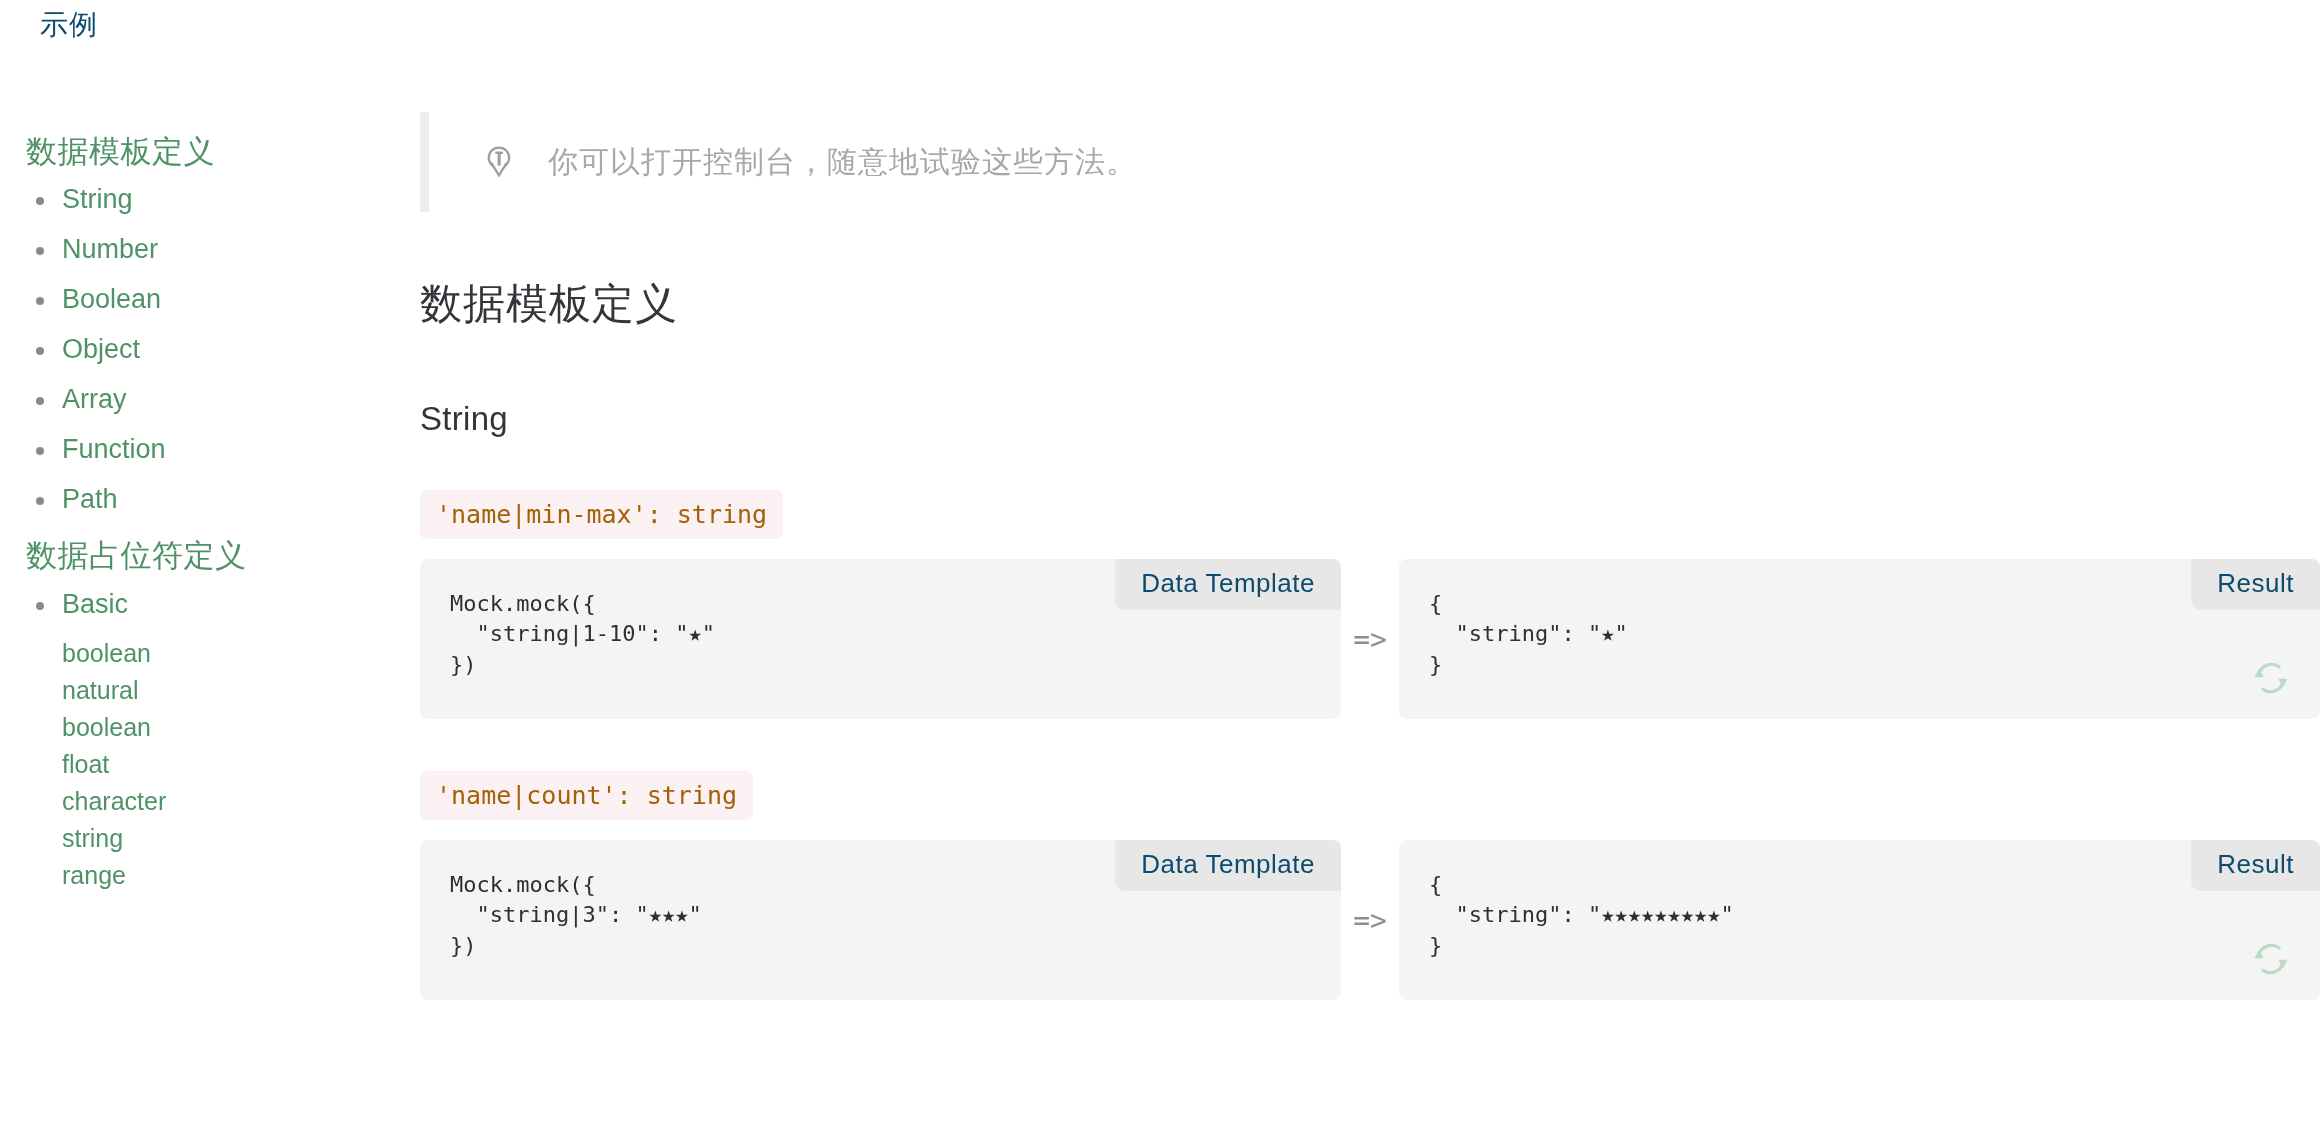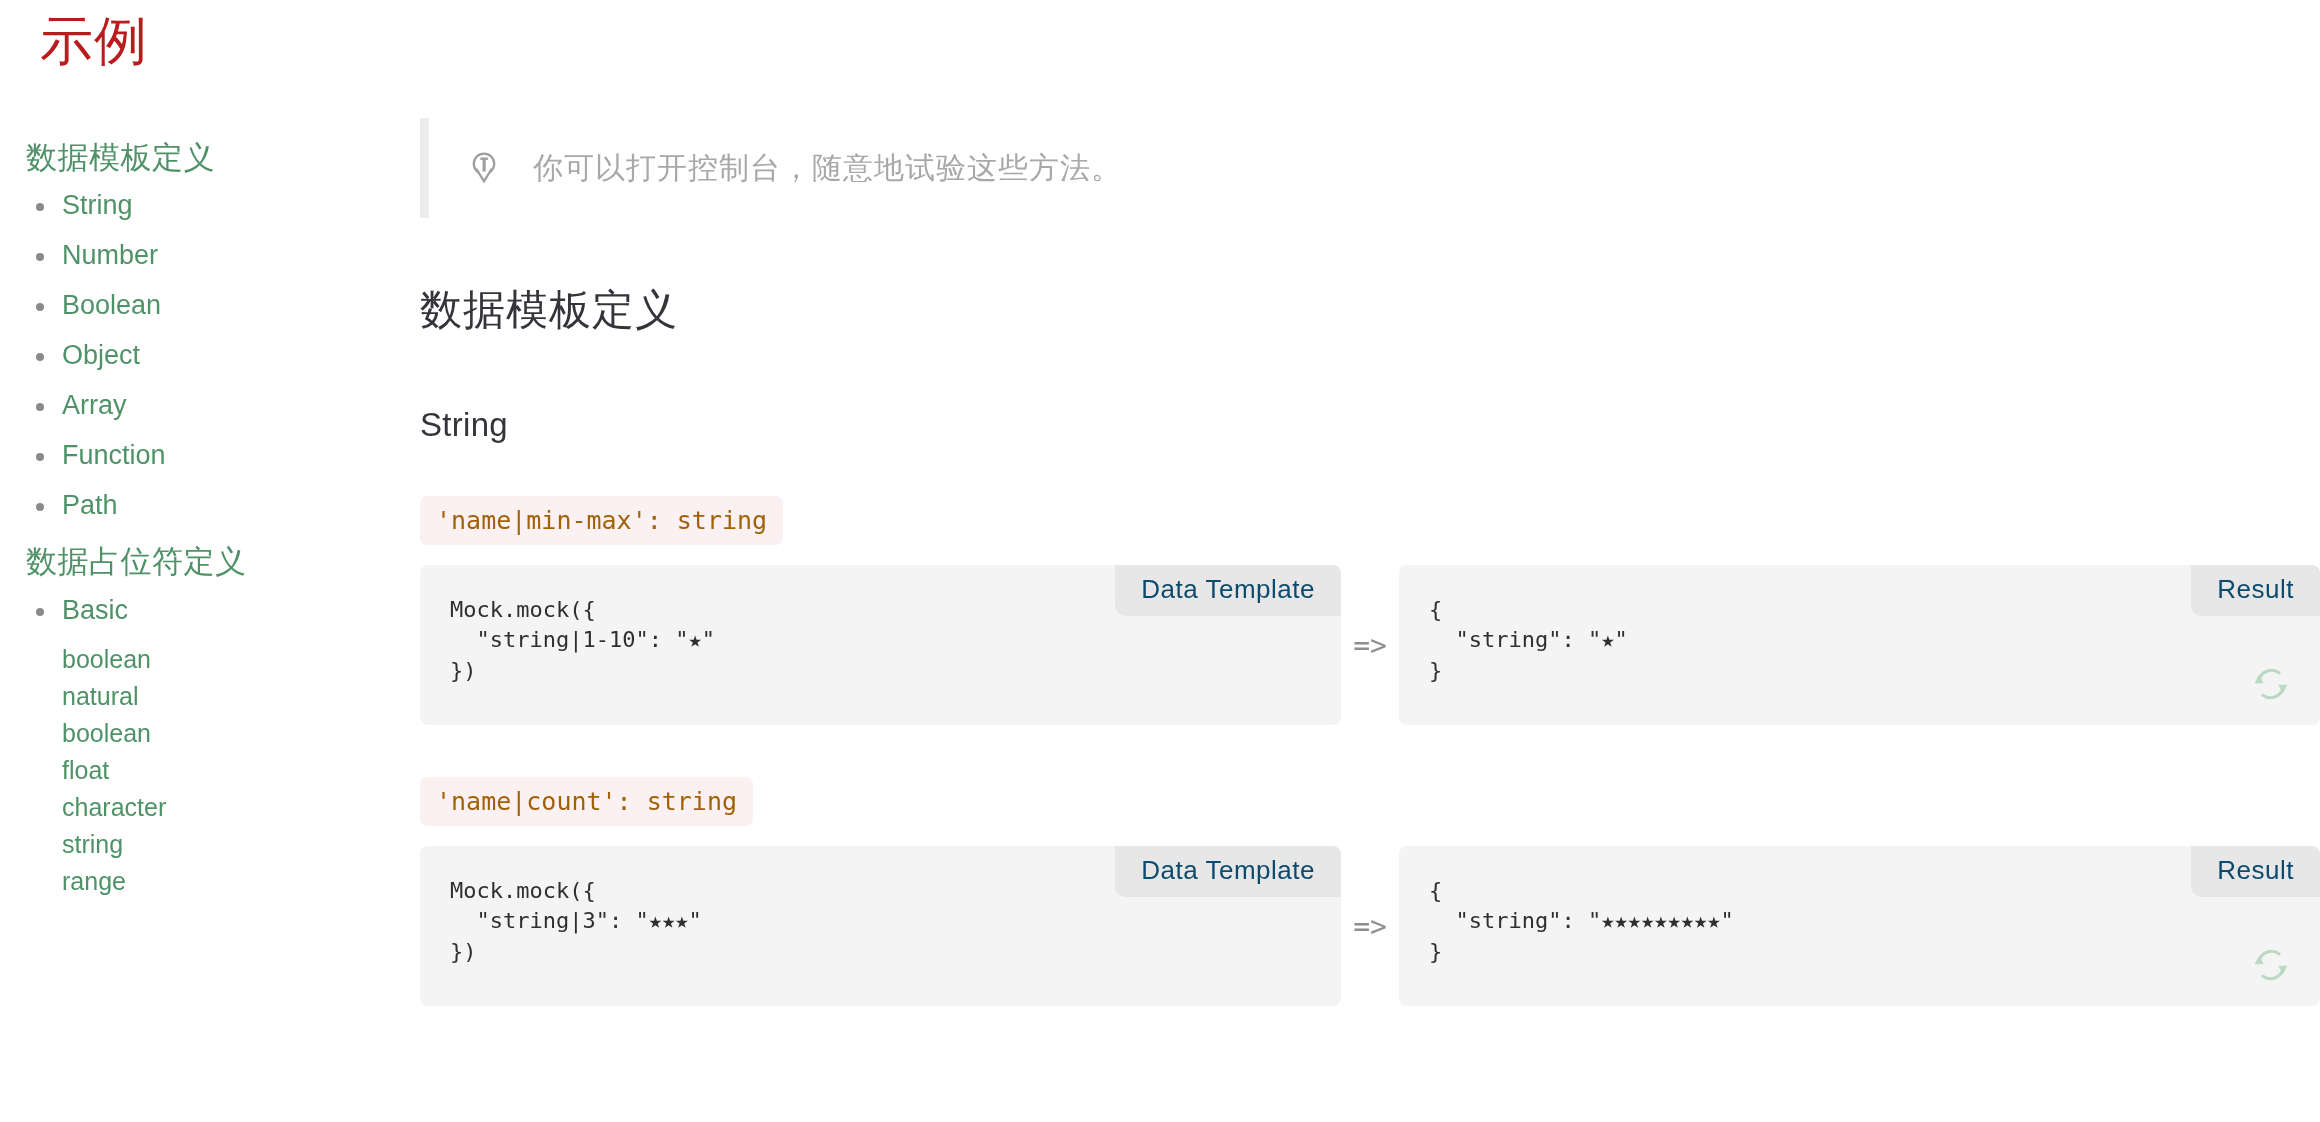--- a/index.html
+++ b/index.html
@@ -9,30 +9,30 @@
     background: #ffffff;
     font-family: "Liberation Sans", sans-serif;
     overflow: hidden;
   }
   body { position: relative; }
 
   
   .page-title {
     position: absolute;
     left: 40px; top: 6px;
-    font-size: 53px;
-    color: #b91c1c;
+    font-size: 28px;
+    color: #0c4a6e;
     font-weight: 400;
     letter-spacing: 1px;
   }
 
   
   .layout {
     position: absolute;
-    left: 0; top: 118px;
+    left: 0; top: 112px;
     width: 1930px;
     height: 997px;
   }
 
   
   .sidebar {
     position: absolute;
     left: 0; top: 0;
     width: 420px;
     height: 997px;
@@ -85,21 +85,21 @@
   }
 
   
   .tip {
     position: relative;
     margin: 0 0 0 0;
     height: 100px;
     display: flex;
     align-items: center;
     border-left: 9px solid #ececec;
-    padding-left: 38px;
+    padding-left: 53px;
   }
   .tip-icon { width: 34px; height: 40px; flex: 0 0 auto; margin-right: 32px; }
   .tip-text {
     font-size: 30px;
     color: #a8a8a8;
     letter-spacing: 1px;
   }
 
   
   .h2 {

